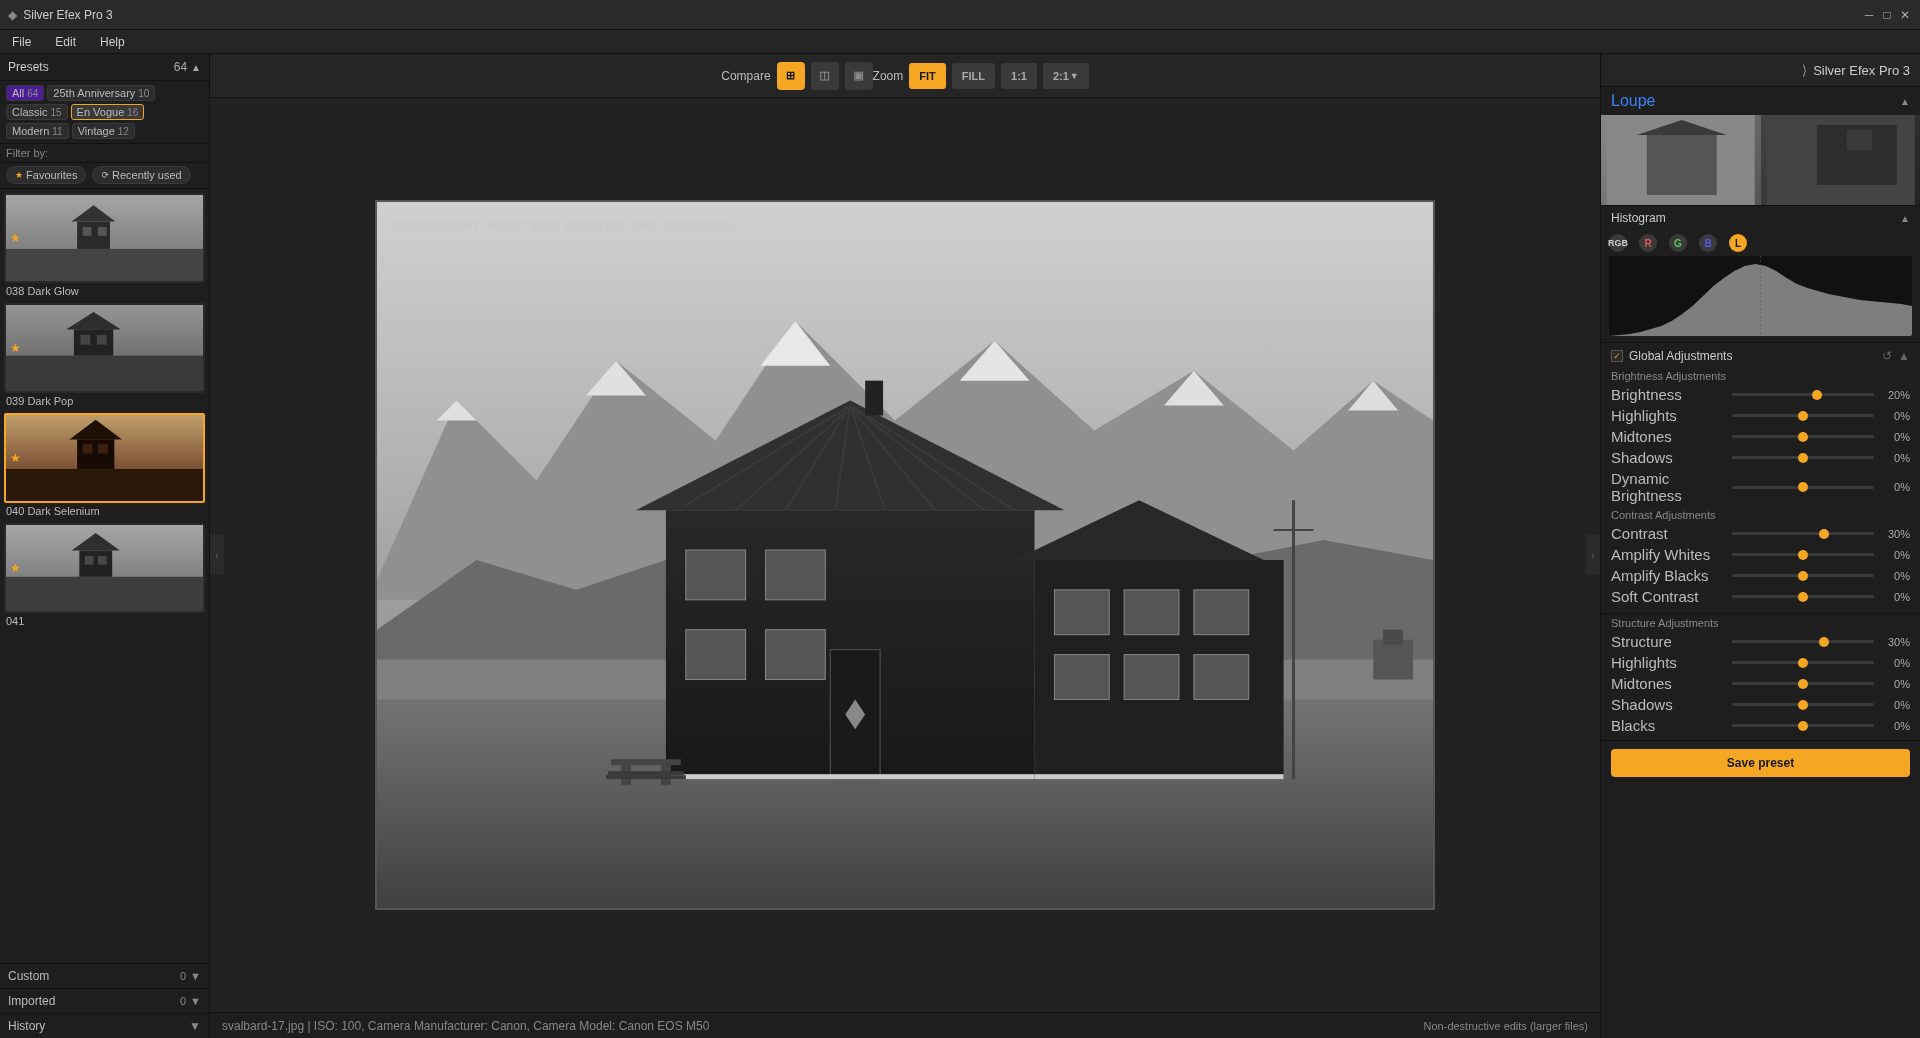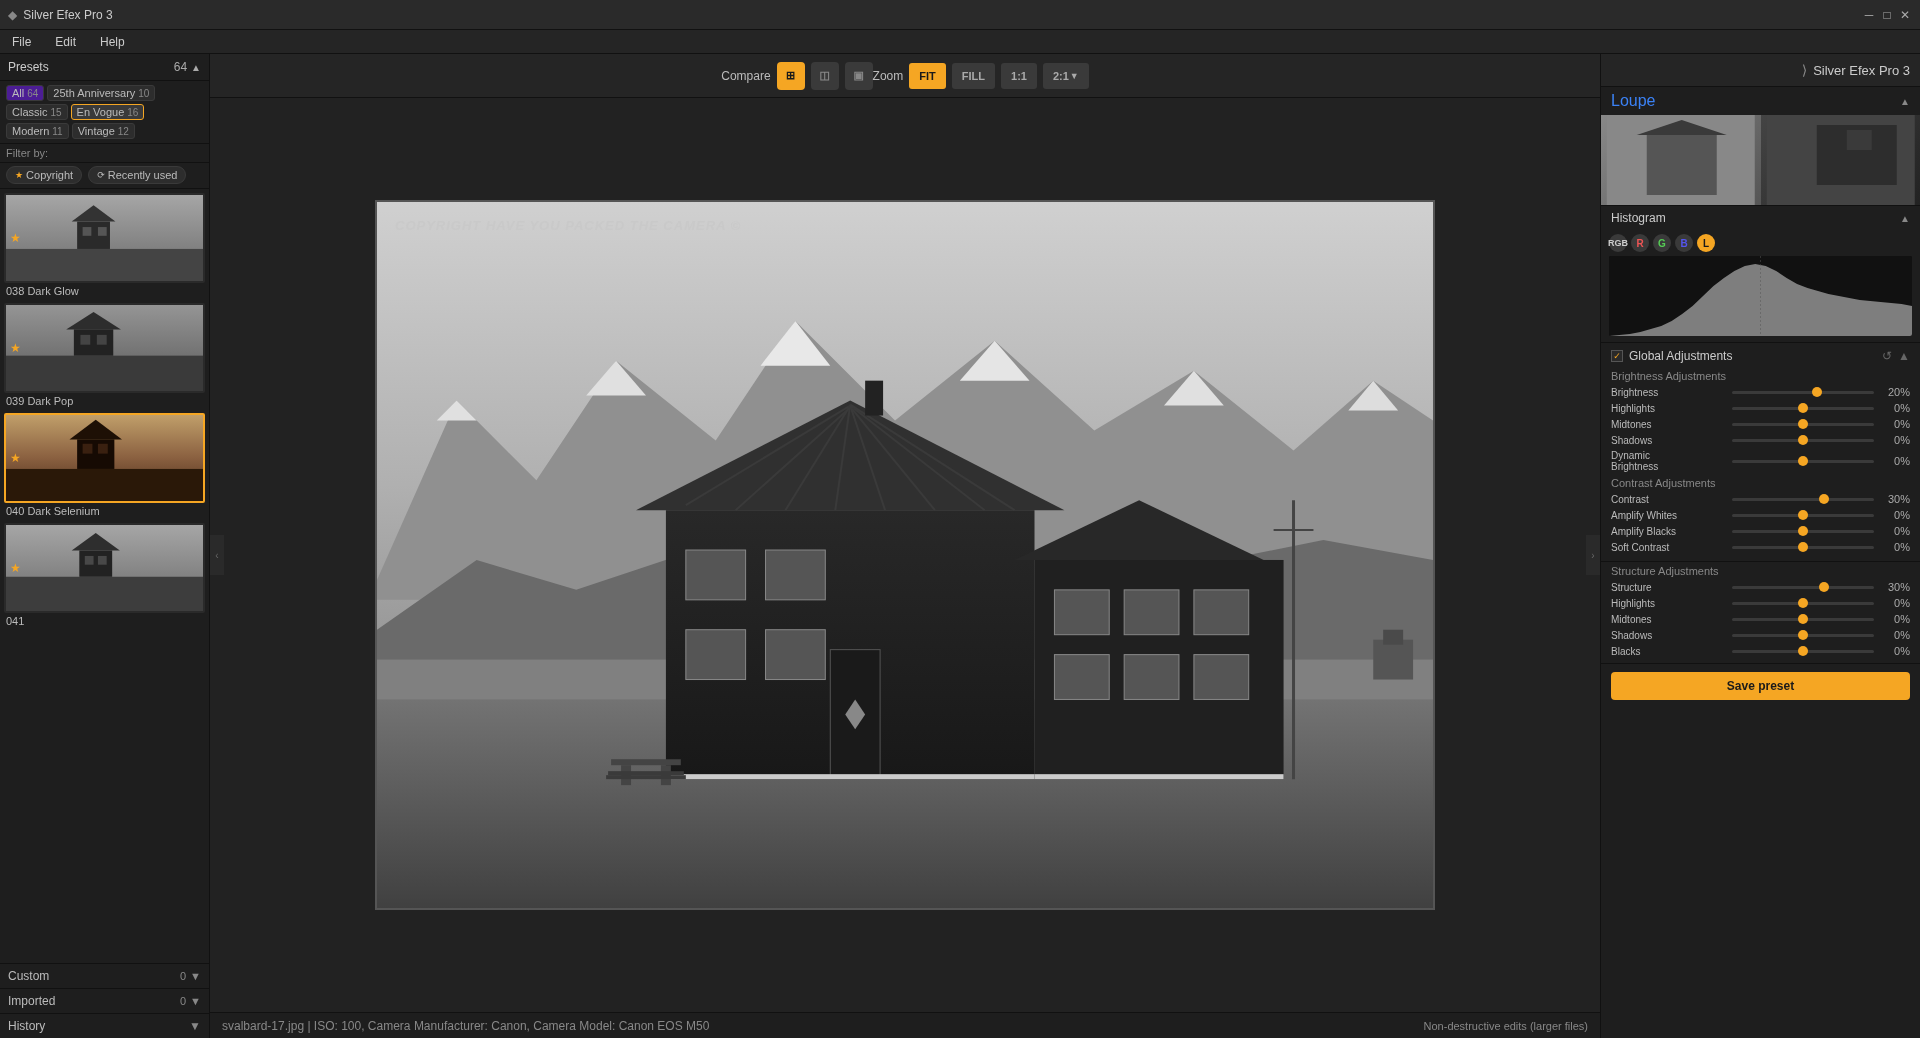--- a/index.html
+++ b/index.html
@@ -414,21 +414,21 @@
       padding: 5px 10px;
       cursor: pointer;
     }
     #histogram-title { font-size: 12px; color: #ccc; }
     #histogram-body {
       padding: 4px 8px 6px;
     }
     #histogram-channels {
       display: flex;
       align-items: center;
-      gap: 4px;
+      gap: 12px;
       margin-bottom: 4px;
     }
     .hist-channel {
       width: 18px;
       height: 18px;
       border-radius: 50%;
       display: flex;
       align-items: center;
       justify-content: center;
       font-size: 10px;
@@ -491,21 +491,21 @@
     }
 
     .slider-row {
       display: flex;
       align-items: center;
       padding: 2px 10px;
       gap: 6px;
     }
     .slider-label {
       width: 115px;
-      font-size: 10px;
+      font-size: 15px;
       color: #bbb;
       flex-shrink: 0;
     }
     .slider-track {
       flex: 1;
       height: 3px;
       background: #3a3a3a;
       border-radius: 2px;
       position: relative;
       cursor: pointer;
@@ -608,21 +608,21 @@
       <div class="preset-tag">
         <span>Vintage</span>
         <span class="preset-tag-count">12</span>
       </div>
     </div>
 
     <div id="filter-row">Filter by:</div>
     <div id="filter-buttons">
       <div class="filter-btn">
         <span class="star">★</span>
-        <span>Copyright</span>
+        <span>Favourites</span>
       </div>
       <div class="filter-btn">
         <span class="clock">⟳</span>
         <span>Recently used</span>
       </div>
     </div>
 
     <div id="preset-list">
 
       <div class="preset-item">

